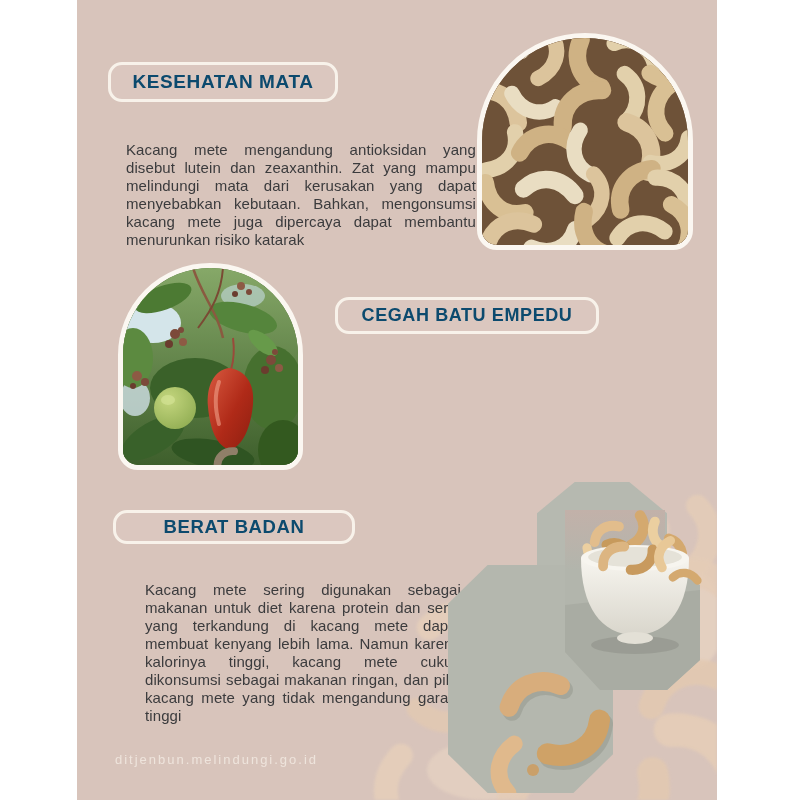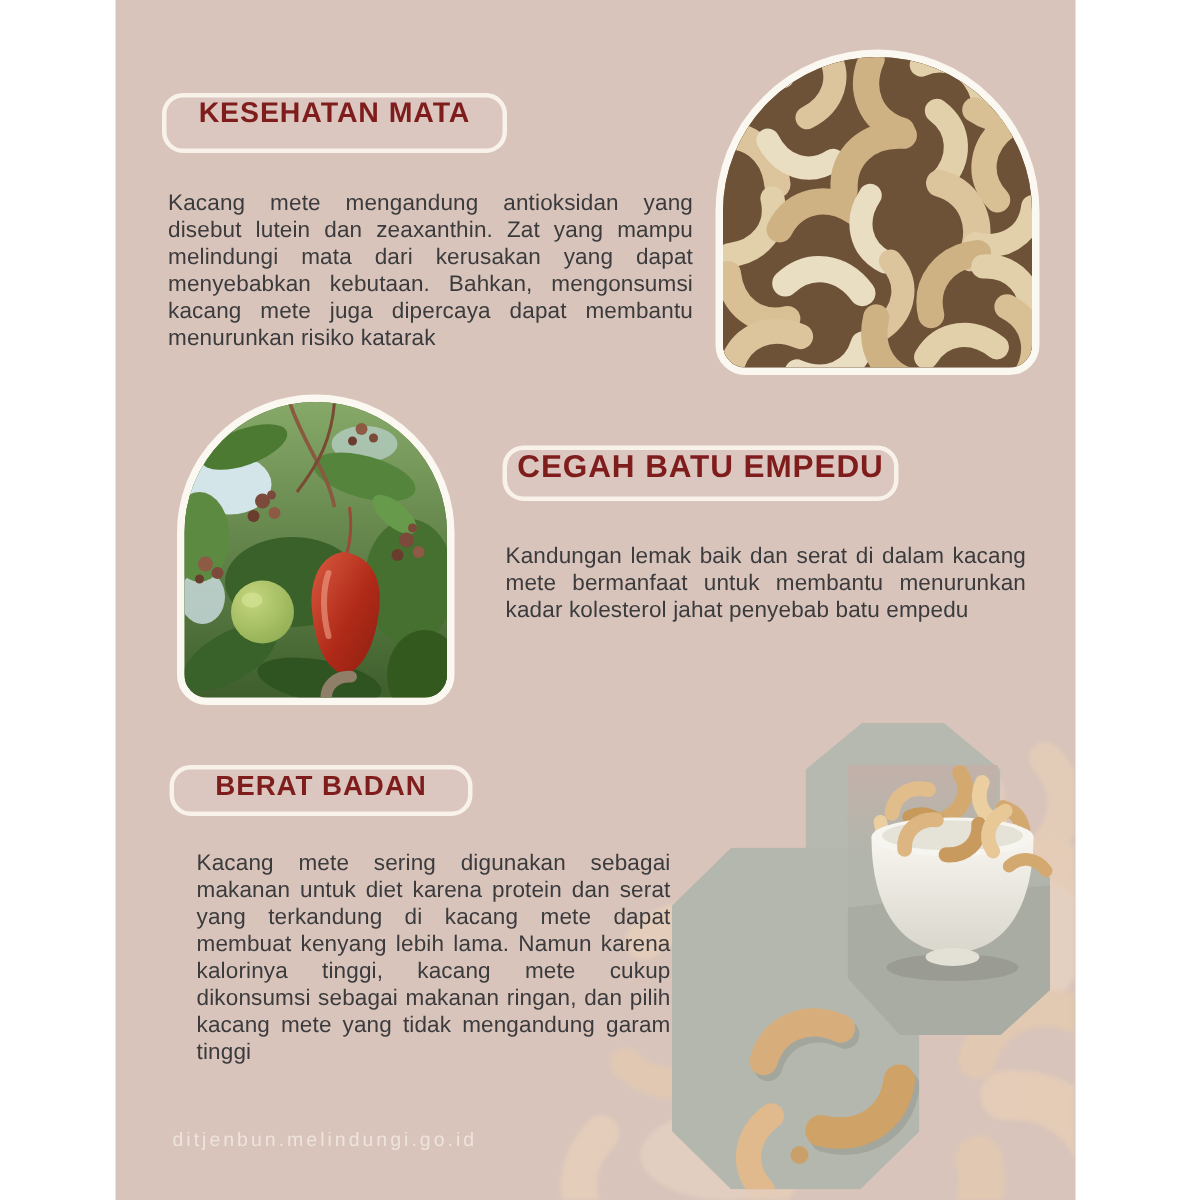--- a/index.html
+++ b/index.html
@@ -7,31 +7,31 @@
     width:800px;height:800px;background:#ffffff;
     font-family:"Liberation Sans", sans-serif;
     position:relative;overflow:hidden;
   }
   .poster{
     position:absolute;left:77px;top:0;width:640px;height:800px;
     background:#d8c4bb;overflow:hidden;
   }
   
   .badge{
-    position:absolute;display:flex;justify-content:center;
+    position:absolute;display:flex;align-items:center;justify-content:center;
     background:#dbc7bf;border:3px solid #f8f2ea;border-radius:14px;
-    color:#7f1d1d;font-weight:bold;font-size:19px;letter-spacing:.6px;
+    color:#0c4a6e;font-weight:bold;font-size:19px;letter-spacing:.6px;
     box-sizing:border-box;white-space:nowrap;
   }
   .badge1{left:31px;top:62px;width:230px;height:40px;}
-  .badge2{left:258px;top:297px;width:264px;height:37px;font-size:21px;}
-  .badge3{left:36px;top:510px;width:202px;height:34px;font-size:18.5px;}
+  .badge2{left:258px;top:297px;width:264px;height:37px;font-size:18px;}
+  .badge3{left:36px;top:510px;width:242px;height:34px;font-size:18.5px;}
   
   .body-text{
-    position:absolute;margin:2px;color:#3b3b3d;font-size:15px;line-height:18px;
+    position:absolute;margin:16px;color:#3b3b3d;font-size:15px;line-height:18px;
     text-align:justify;letter-spacing:.1px;
   }
   .p1{left:33px;top:125px;width:350px;}
   .p2{left:258px;top:360px;width:347px;}
   .p3{left:52px;top:565px;width:316px;}
   
   .arch{
     position:absolute;box-sizing:border-box;border:5px solid #fbf7f1;overflow:hidden;
   }
   .arch-cashews{
@@ -186,21 +186,20 @@
       <ellipse cx="45" cy="132" rx="7" ry="5" fill="#d3e294" opacity=".7"></ellipse>
       <path fill="url(#gFruit)" d="M106,100 C91,102 83,118 85,139 C87,162 94,178 107,182 C120,178 128,159 130,136 C132,115 122,102 106,100 Z"></path>
       <path d="M96,114 C92,125 92,141 96,156" stroke="#f0a088" stroke-width="4" fill="none" stroke-linecap="round" opacity=".6"></path>
       <use href="#cashew-shape" color="#8f7f68" transform="translate(92,178) scale(.55) rotate(10,20,24)"></use>
     </svg>
   </div>
 
   <div class="badge badge2">
     <span>CEGAH BATU EMPEDU</span>
   </div>
-  <p class="body-text p2">Kandungan lemak baik dan serat di dalam kacang mete bermanfaat untuk membantu menurunkan kadar kolesterol jahat penyebab batu empedu</p>
 
   <div class="badge badge3">
     <span>BERAT BADAN</span>
   </div>
   <p class="body-text p3">Kacang mete sering digunakan sebagai makanan untuk diet karena protein dan serat yang terkandung di kacang mete dapat membuat kenyang lebih lama. Namun karena kalorinya tinggi, kacang mete cukup dikonsumsi sebagai makanan ringan, dan pilih kacang mete yang tidak mengandung garam tinggi</p>
 
   <div class="octagon oct-small"></div>
 
   <div class="octagon oct-large">
     <svg viewBox="0 0 165 228" width="165" height="228">

